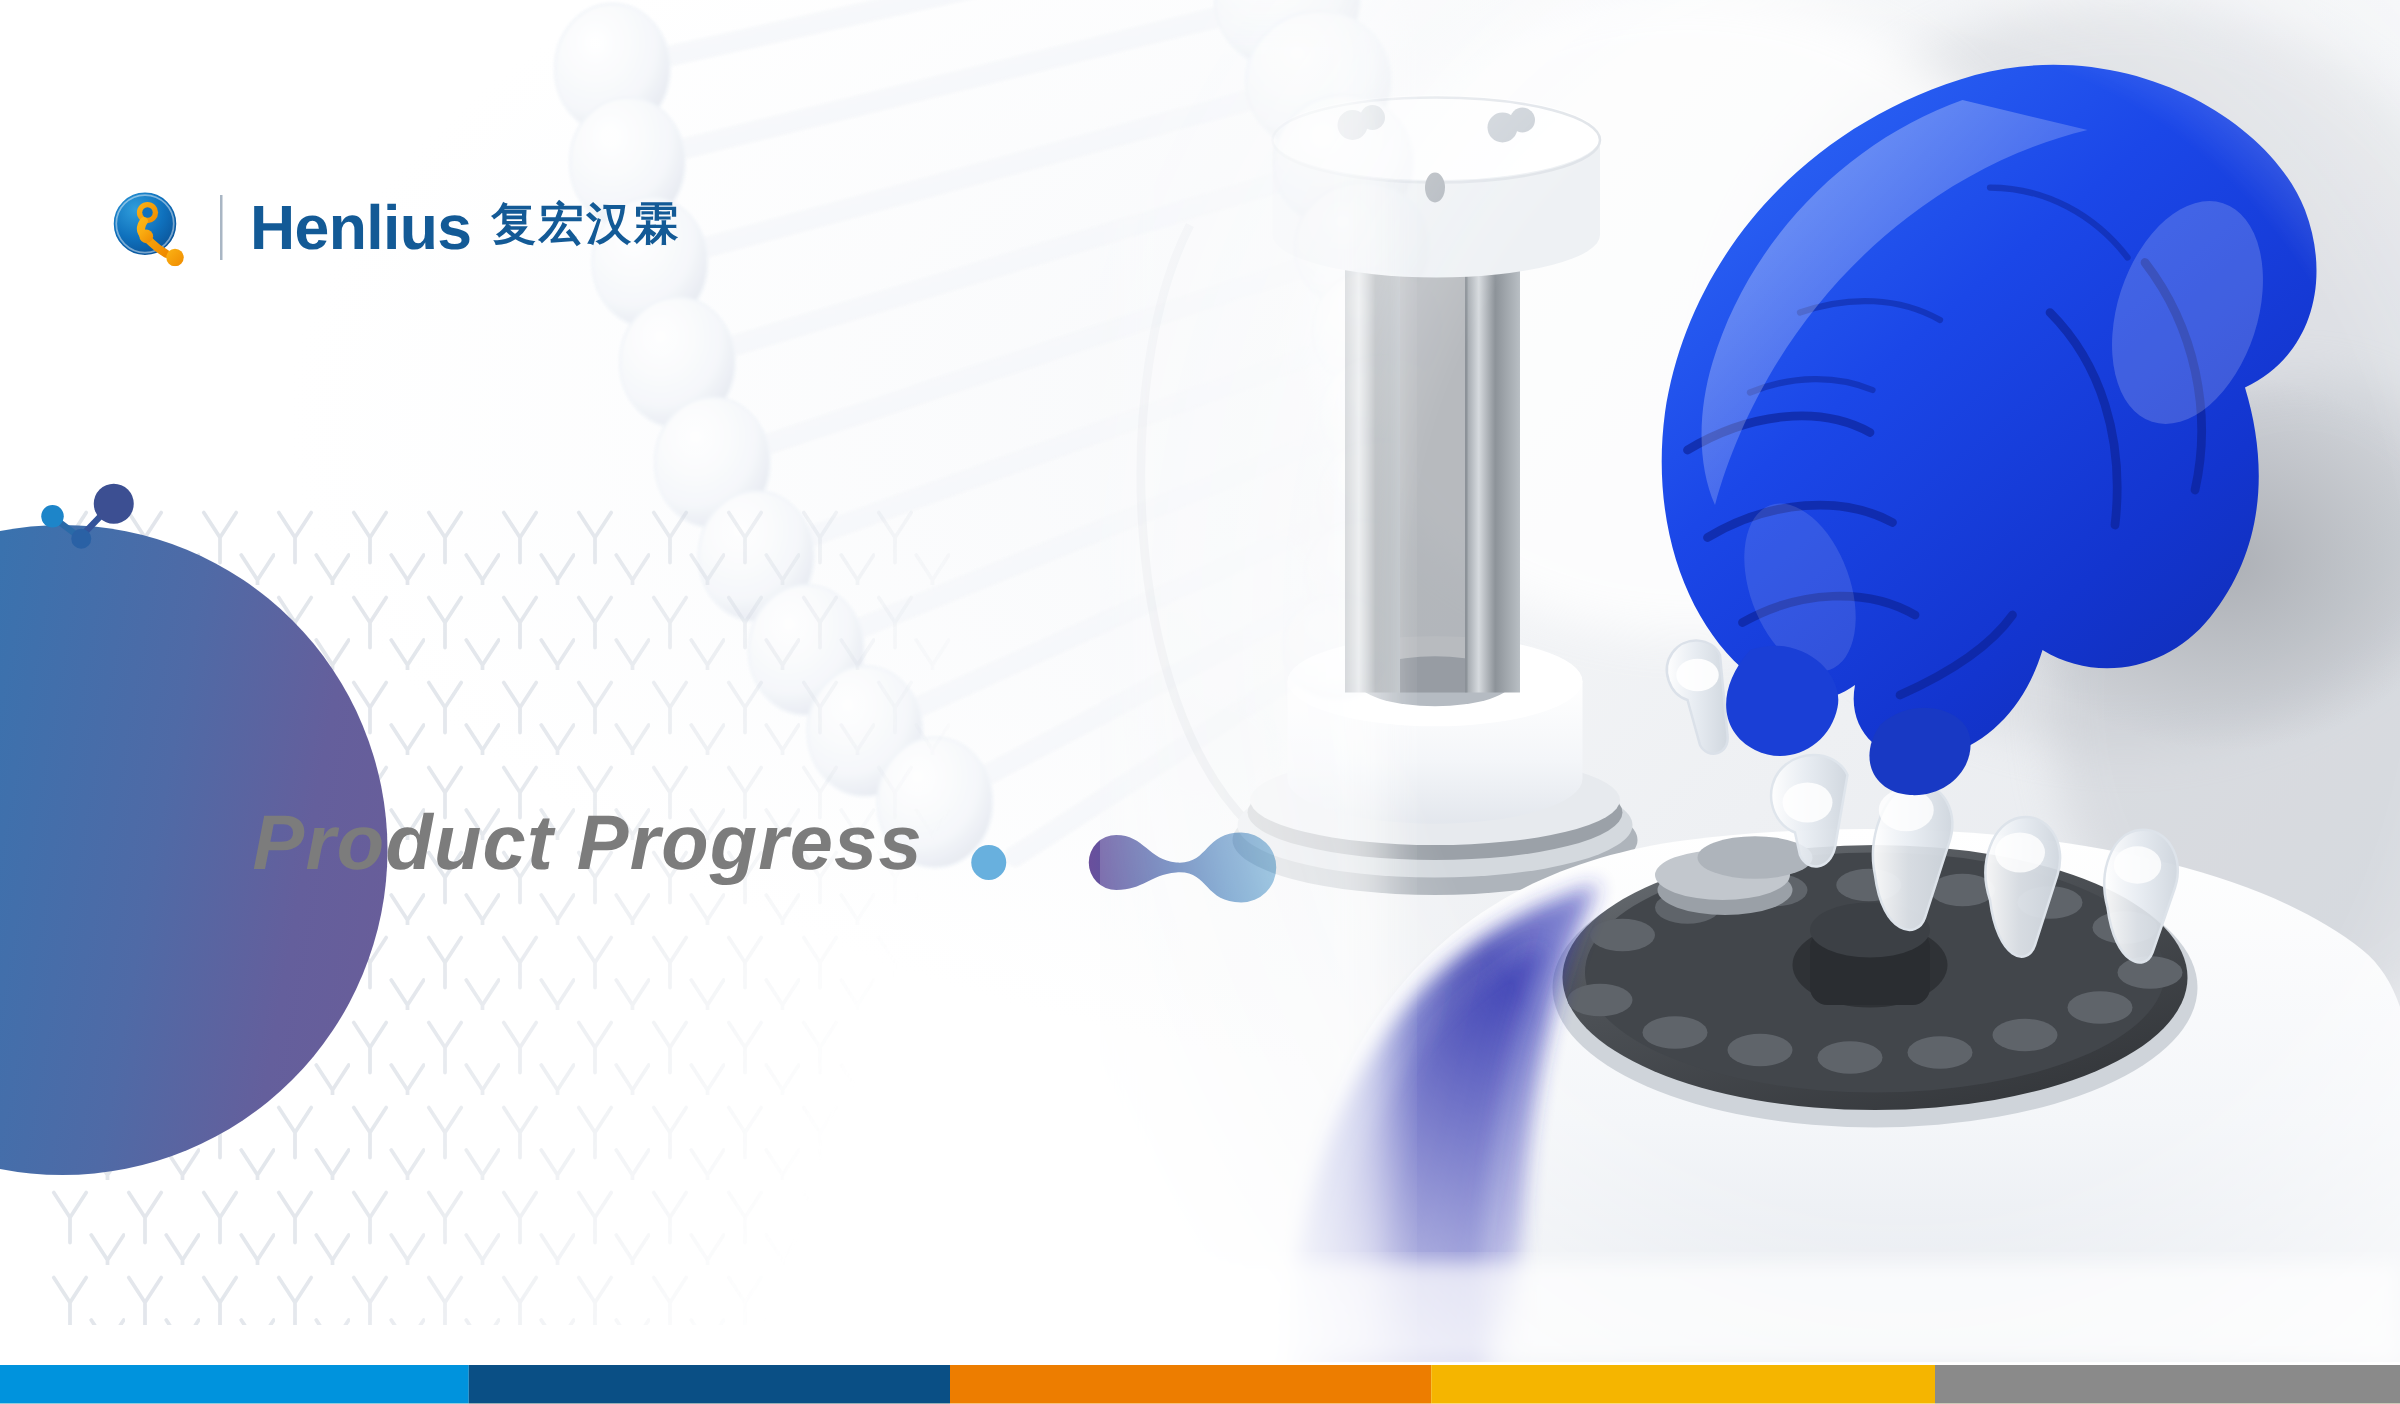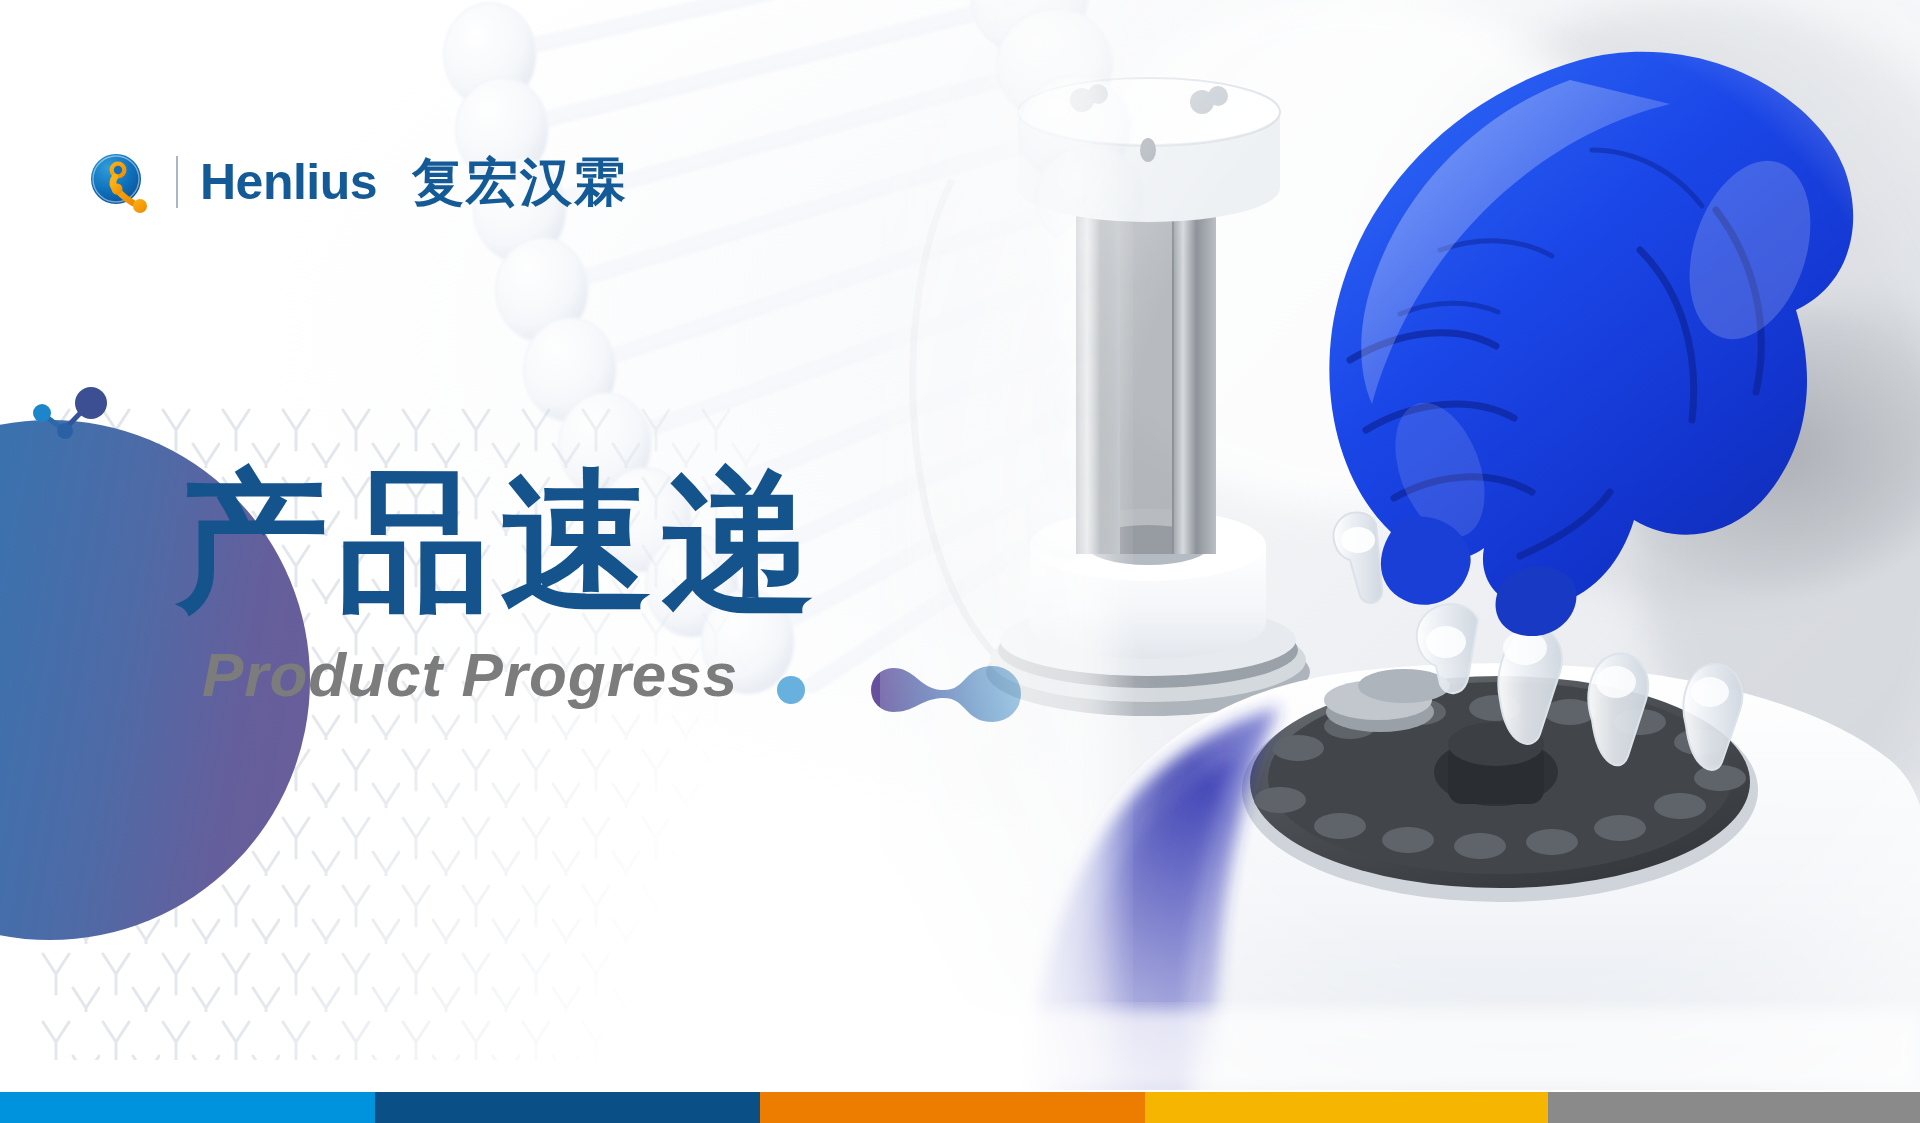--- a/index.html
+++ b/index.html
@@ -106,28 +106,28 @@
   }
   .logo-en{
     font-size:50px;
     font-weight:700;
     letter-spacing:-.5px;
     color:#135A96;
     line-height:1;
     white-space:nowrap;
   }
   .logo-cn{
-    font-size:52px;
+    font-size:36px;
     font-weight:700;
     color:#135A96;
-    margin-left:35px;
+    margin-left:16px;
     letter-spacing:2px;
     line-height:1;
     white-space:nowrap;
-    font-family:Liberation Sans, sans-serif;
+    font-family:Liberation Mono, monospace;
   }
 
   
   .title-cn{
     position:absolute;
     left:176px;top:460px;
     font-size:152px;
     font-weight:700;
     color:#14538C;
     letter-spacing:10px;
@@ -511,21 +511,20 @@
         <path d="M27 26 C23 32 25 36 29 39 L33 43 C36 46 40 49 45 52" stroke="url(#lgO)" stroke-width="6.5" fill="none" stroke-linecap="round"></path>
         <circle cx="29" cy="38" r="5.5" fill="url(#lgO)"></circle>
         <circle cx="52" cy="55" r="7" fill="url(#lgO)"></circle>
       </svg>
     </span>
     <span class="logo-divider"></span>
     <span class="logo-en">Henlius</span>
     <span class="logo-cn">复宏汉霖</span>
   </div>
 
-  <div class="title-cn">产品速递</div>
   <div class="title-en">Product Progress</div>
 
   <div class="colorbar">
     <span style="background: rgb(0, 147, 221); width: 375px;"></span>
     <span style="background: rgb(10, 79, 133); width: 385px;"></span>
     <span style="background: rgb(237, 125, 0); width: 385px;"></span>
     <span style="background: rgb(245, 181, 0); width: 403px;"></span>
     <span style="background: rgb(138, 138, 138); width: 372px;"></span>
   </div>
 

